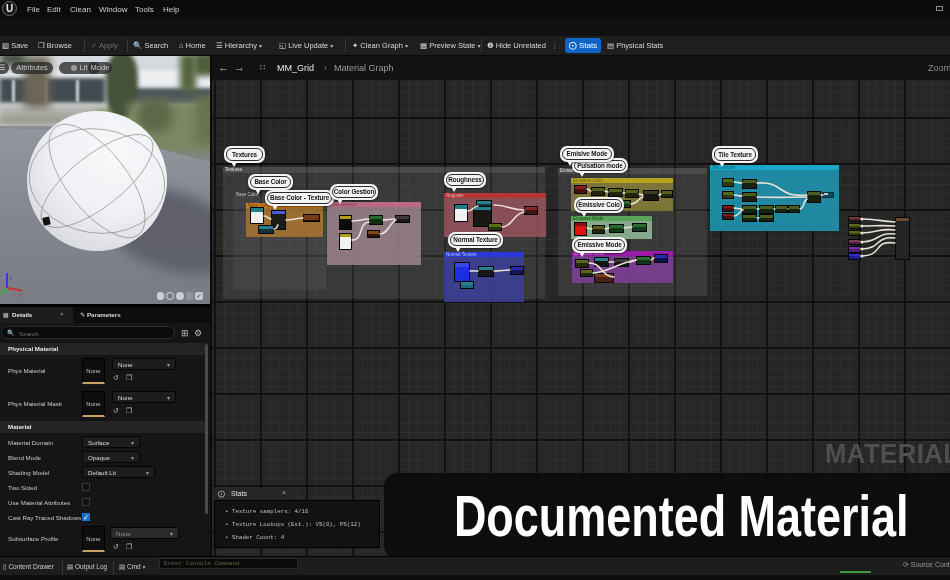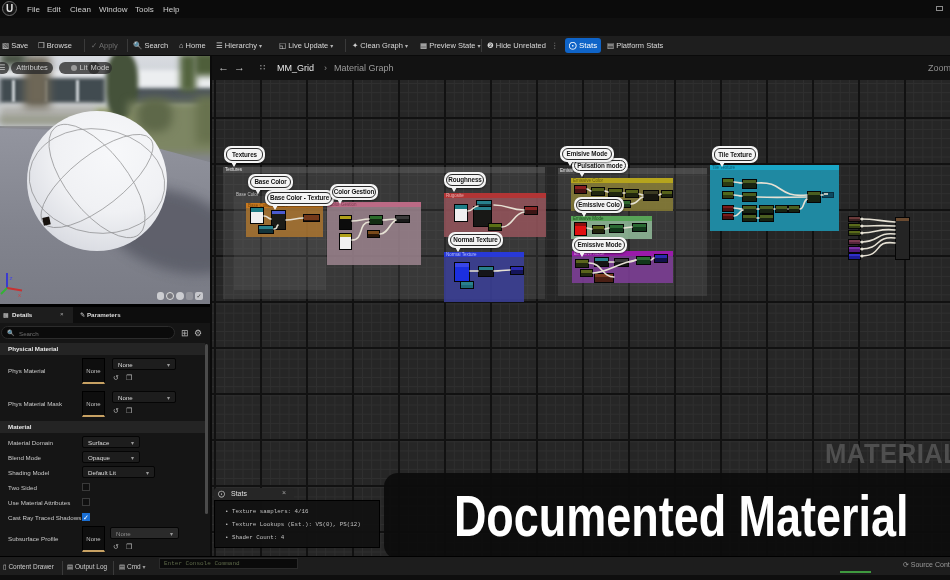--- a/index.html
+++ b/index.html
@@ -72,21 +72,21 @@
 <div class="titem" style="left:179px;">⌂ Home</div>
 <div class="titem" style="left:216px;">☰ Hierarchy <span class="caret">▾</span></div>
 <div class="titem" style="left:279px;">◱ Live Update <span class="caret">▾</span></div>
 <div class="tsep" style="left:345px;"></div>
 <div class="titem" style="left:352px;">✦ Clean Graph <span class="caret">▾</span></div>
 <div class="titem" style="left:420px;">▦ Preview State <span class="caret">▾</span></div>
 <div class="tsep" style="left:481px;"></div>
 <div class="titem" style="left:487px;">❷ Hide Unrelated</div>
 <div class="titem" style="left:551px;color:#9a9a9a;">⋮</div>
 <div id="statsbtn">⨀ Stats</div>
-<div class="titem" style="left:607px;">▤ Platform Stats</div>
+<div class="titem" style="left:607px;">▤ Physical Stats</div>
 </div>
 
 <div class="abs" id="graph">
 <div id="gridbg"></div>
 <div id="crumb">
 <div style="position:absolute;left:6px;top:5px;color:#c9c9c9;font-size:11px;">←</div>
 <div style="position:absolute;left:22px;top:5px;color:#c9c9c9;font-size:11px;">→</div>
 <div style="position:absolute;left:48px;top:7px;width:10px;height:10px;color:#e0e0e0;font-size:8px;">∷</div>
 <div style="position:absolute;left:65px;top:7px;">MM_Grid</div>
 <div style="position:absolute;left:112px;top:7px;color:#8f8f8f;">›</div>

